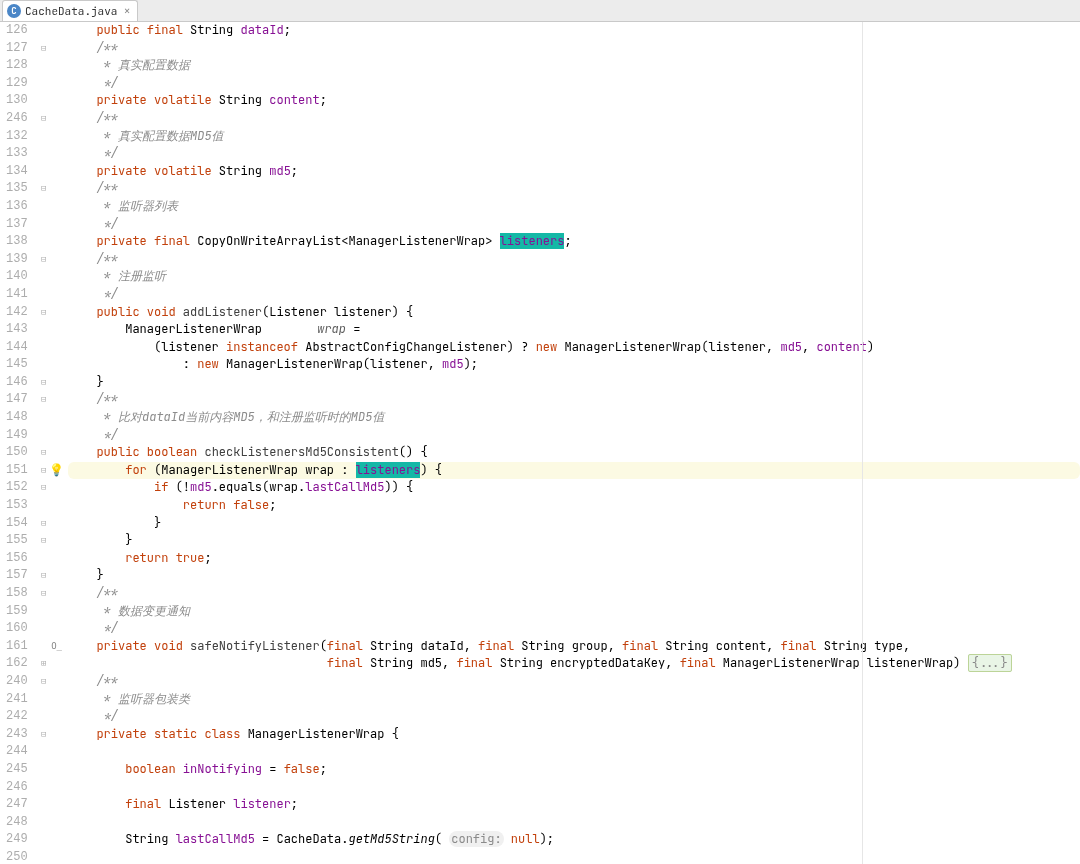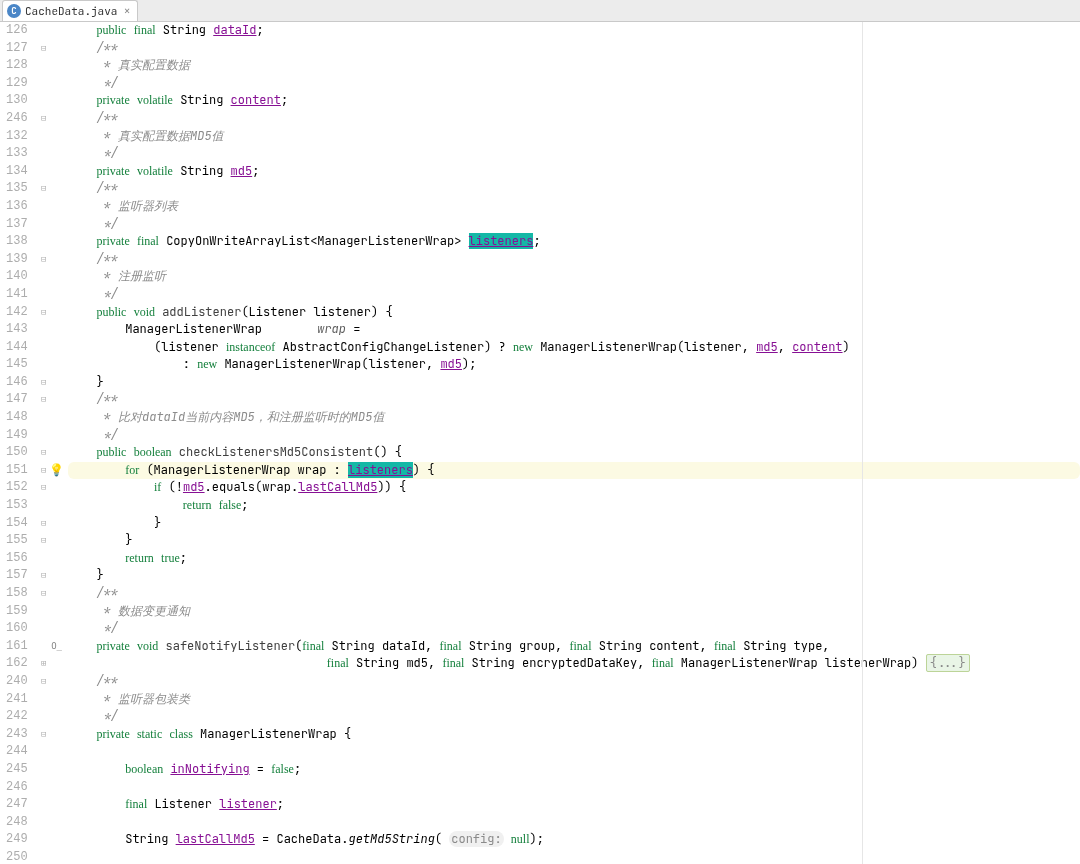--- a/index.html
+++ b/index.html
@@ -13,23 +13,23 @@
   .gutter div { height: 17.6px; font-family: Liberation Mono, monospace; }
   .fold-col { width: 12px; text-align: center; color: #b0b0b0; user-select: none; }
   .fold-col div { height: 17.6px; font-size: 9px; }
   .marker-col { width: 14px; text-align: center; user-select: none; }
   .marker-col div { height: 17.6px; display: flex; align-items: center; justify-content: center; }
   .bulb { color: #d9a100; font-size: 12px; }
   .override { color: #888; font-size: 9px; }
   .code-col { flex: 1; white-space: pre; padding-left: 4px; }
   .code-col .row { height: 17.6px; }
   .highlight-row { background: #fcfae3; border-radius: 6px; }
-  .kw { color: #15803d; font-family: Liberation Serif, serif; }
+  .kw { color: #c2410c; }
   .comment { color: #8c8c8c; font-style: italic; }
-  .field { color: #871094; text-decoration: underline; }
+  .field { color: #871094; }
   .method-decl { color: #404040; }
   .method-call-italic { color: #000000; font-style: italic; }
   .ident-highlight { background: #14b8a6; }
   .folded { border: 1px solid #bcd498; background: #e9f5e6; color: #888; padding: 0 3px; border-radius: 2px; font-style: normal; }
   .hint { color: #8a8a8a; background: #f0f0f0; padding: 0 2px; border-radius: 8px; }
   .rmargin { position: absolute; top: 0; bottom: 0; width: 1px; background: #e6e6e6; }
   .var-italic { font-style: italic; color: #5c5c5c; margin-left: 48px; }
 </style>
 </head>
 <body>

